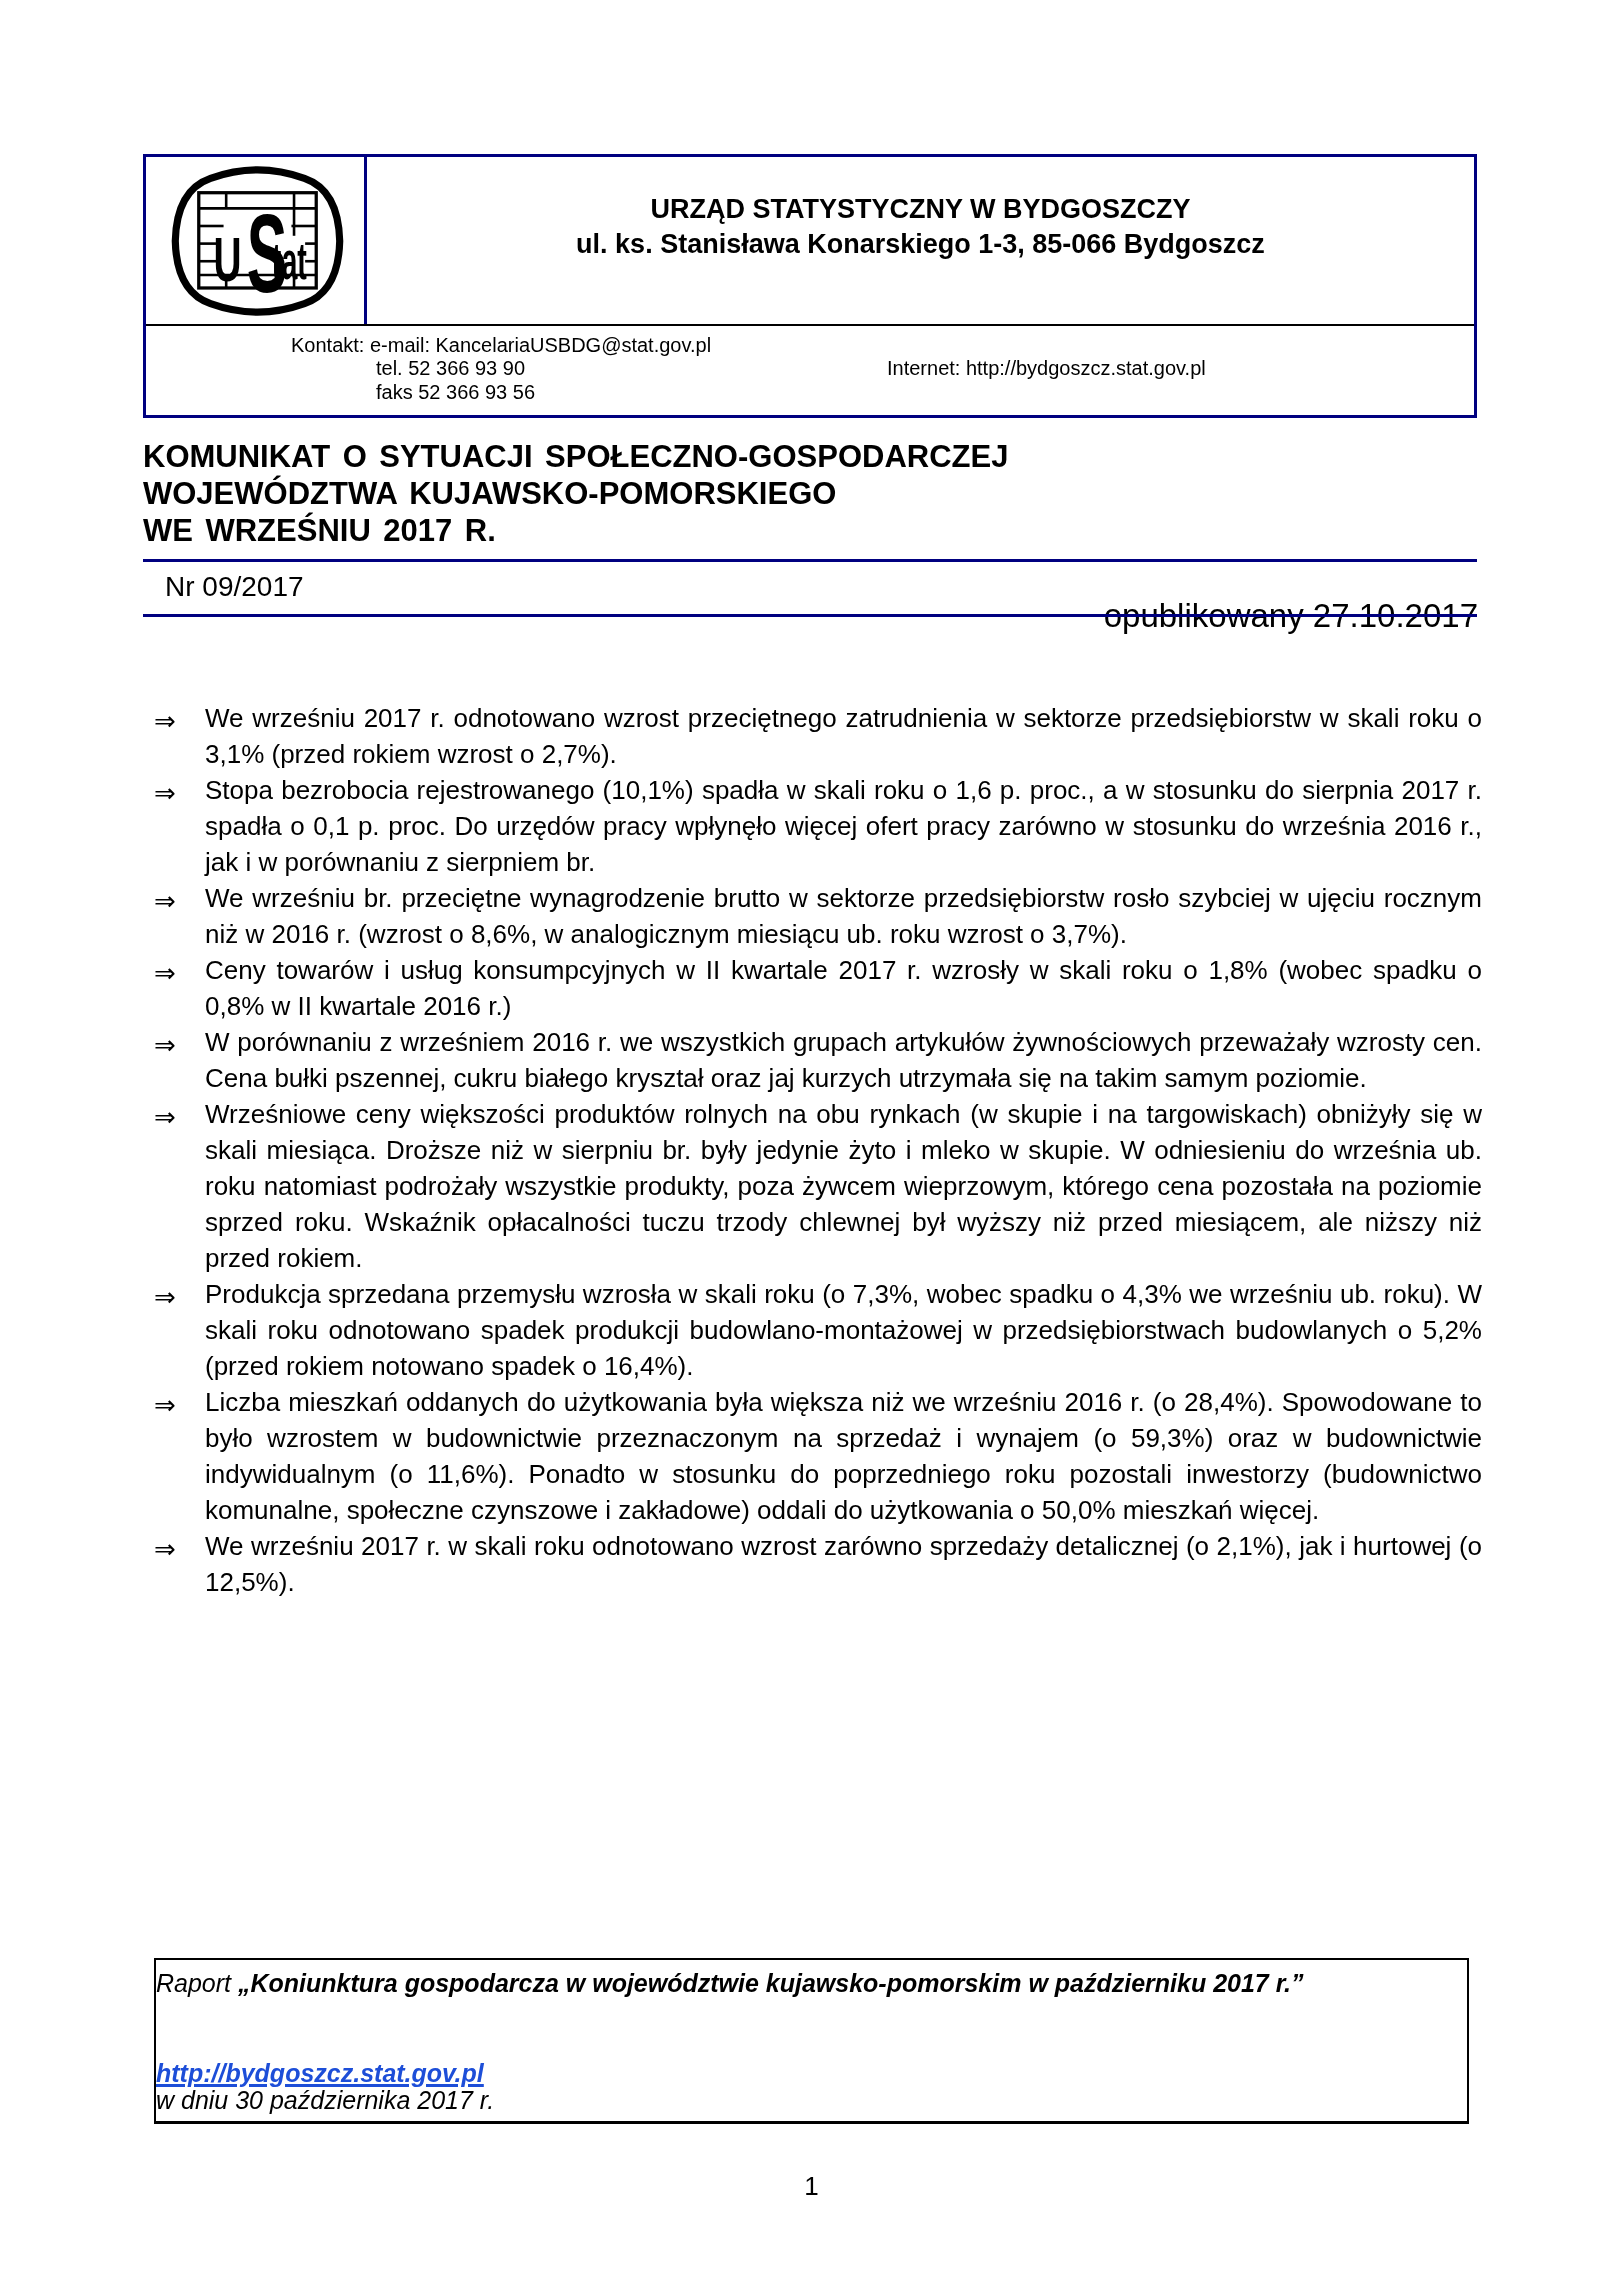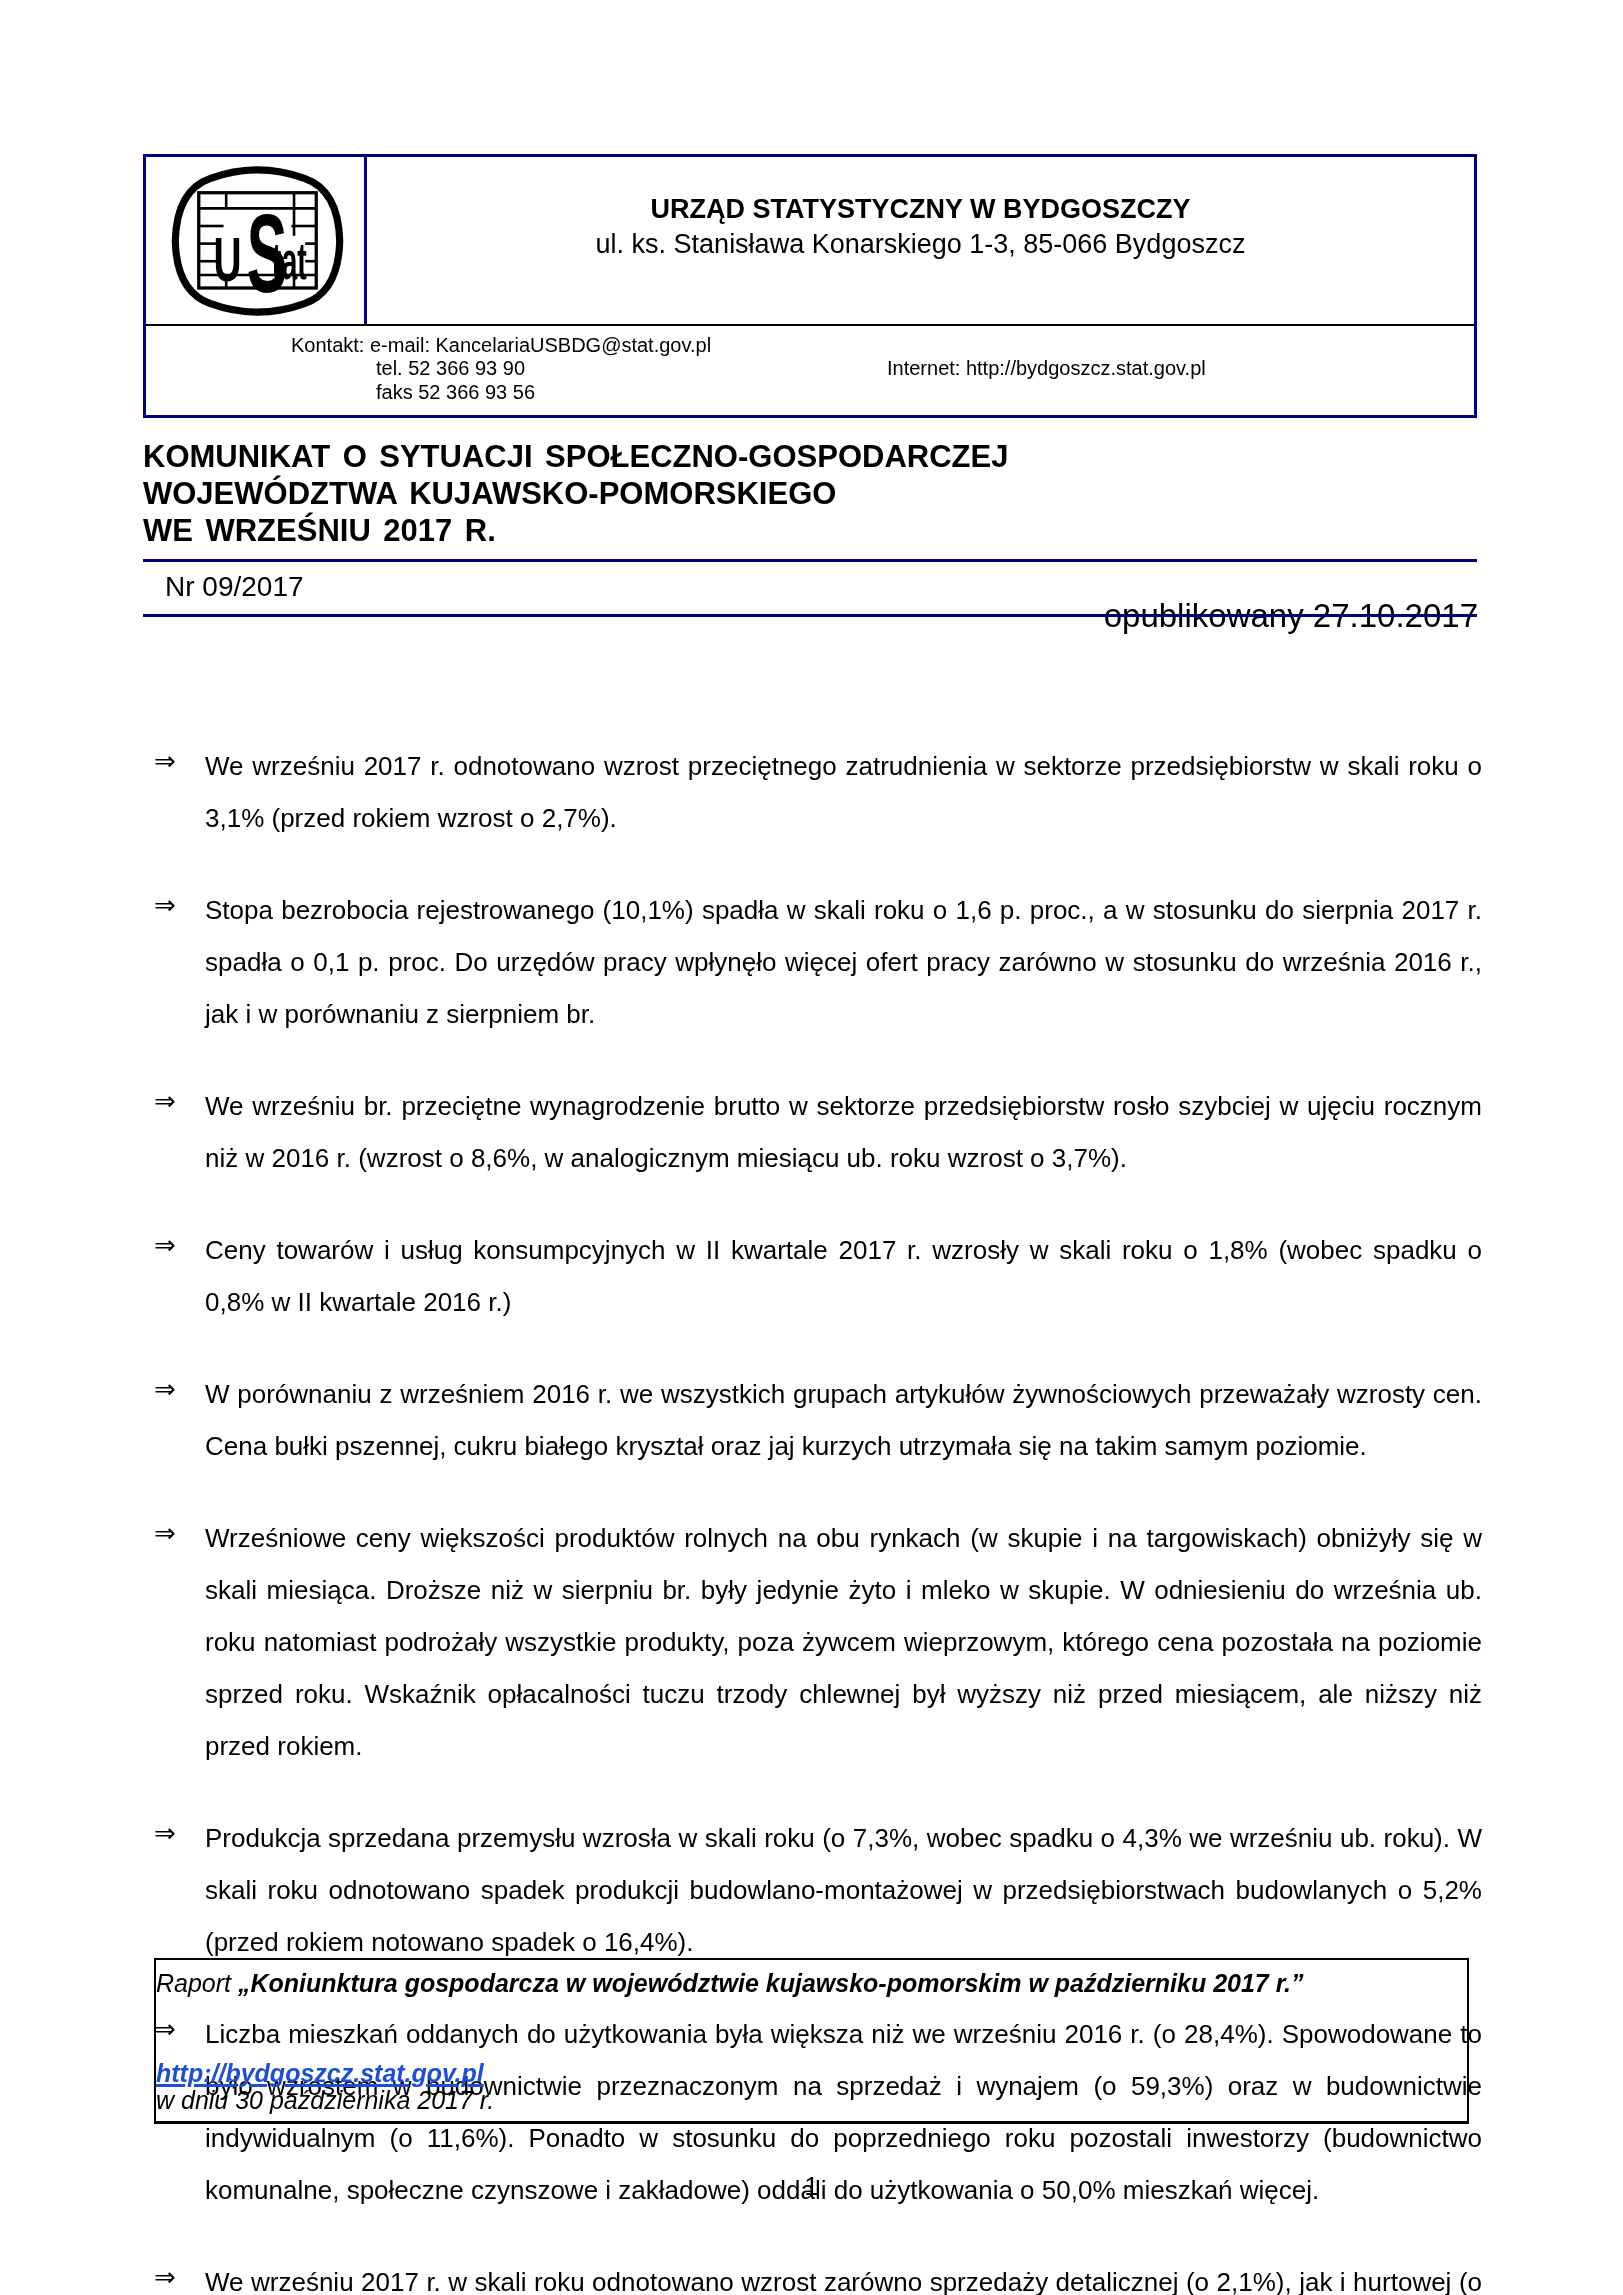--- a/index.html
+++ b/index.html
@@ -17,21 +17,21 @@
     .logo-cell {
       position: absolute; left: 0; top: 0; width: 221px; height: 167px;
       border-right: 3.3px solid #000080; box-sizing: border-box;
     }
     .logo-wrap { position: absolute; left: 25px; top: 6.5px; width: 173px; height: 154px; }
     .org-cell {
       position: absolute; left: 221px; top: 0; right: 0; height: 167px;
       text-align: center;
     }
     .org-name { position: absolute; left: 0; right: 0; top: 37px; font-weight: bold; font-size: 27px; line-height: 31px; }
-    .org-addr { position: absolute; left: 0; right: 0; top: 72px; font-weight: normal; font-size: 27px; line-height: 31px; }
+    .org-addr { position: absolute; left: 0; right: 0; top: 72px; font-weight: bold; font-size: 27px; line-height: 31px; }
     .contact-row {
       position: absolute; left: 0; right: 0; top: 167px; bottom: 0;
       border-top: 2.6px solid #000; box-sizing: border-box;
       font-size: 20px; line-height: 23.6px;
     }
     .c-email { position: absolute; left: 145px; top: 7.9px; }
     .c-tel   { position: absolute; left: 230px; top: 31px; }
     .c-fax   { position: absolute; left: 230px; top: 55px; }
     .c-web   { position: absolute; left: 741px; top: 31px; }
 
@@ -45,23 +45,22 @@
     .meta-right { right: 145px; top: 570px; font-size: 33px; line-height: 34px; margin-top: 29px; }
 
     
     .bullets { left: 154px; top: 700px; width: 1328px; }
     .bullet { position: relative; padding-left: 51px; margin: 0; }
     .bullet-arrow {
       position: absolute; left: 0; top: 0; font-size: 26px; line-height: 43px;
       font-family: "DejaVu Sans", sans-serif;
     }
     .bullet-text {
-      display: block; font-size: 26px; line-height: 52px; text-align: justify;
+      display: block; font-size: 26px; line-height: 36px; text-align: justify;
       text-align-last: left;
-      margin-top: 40px;
     }
 
     
     .report-box {
       left: 154px; top: 1958px; width: 1315px; height: 166px;
       border: 2px solid #000; border-bottom-width: 3.9px; border-right-width: 2.6px;
       box-sizing: border-box; text-align: left; font-style: italic;
       font-size: 25px; line-height: 29px;
     }
     .rb-line1 { position: absolute; left: 0; right: 0; top: 9.2px; }

